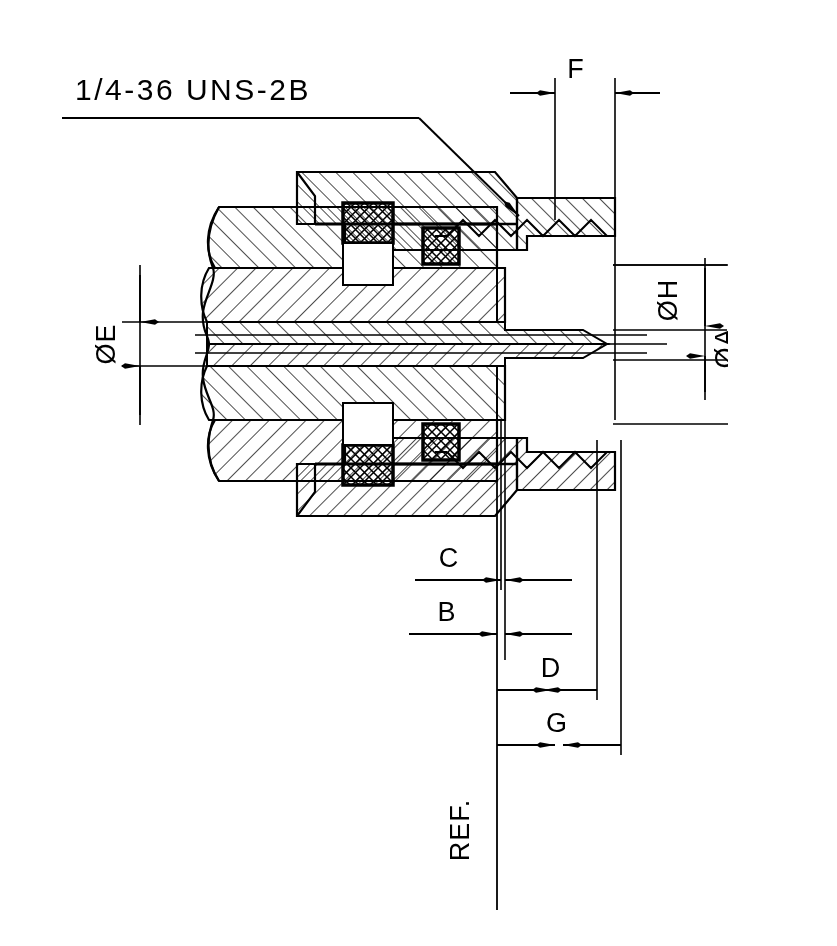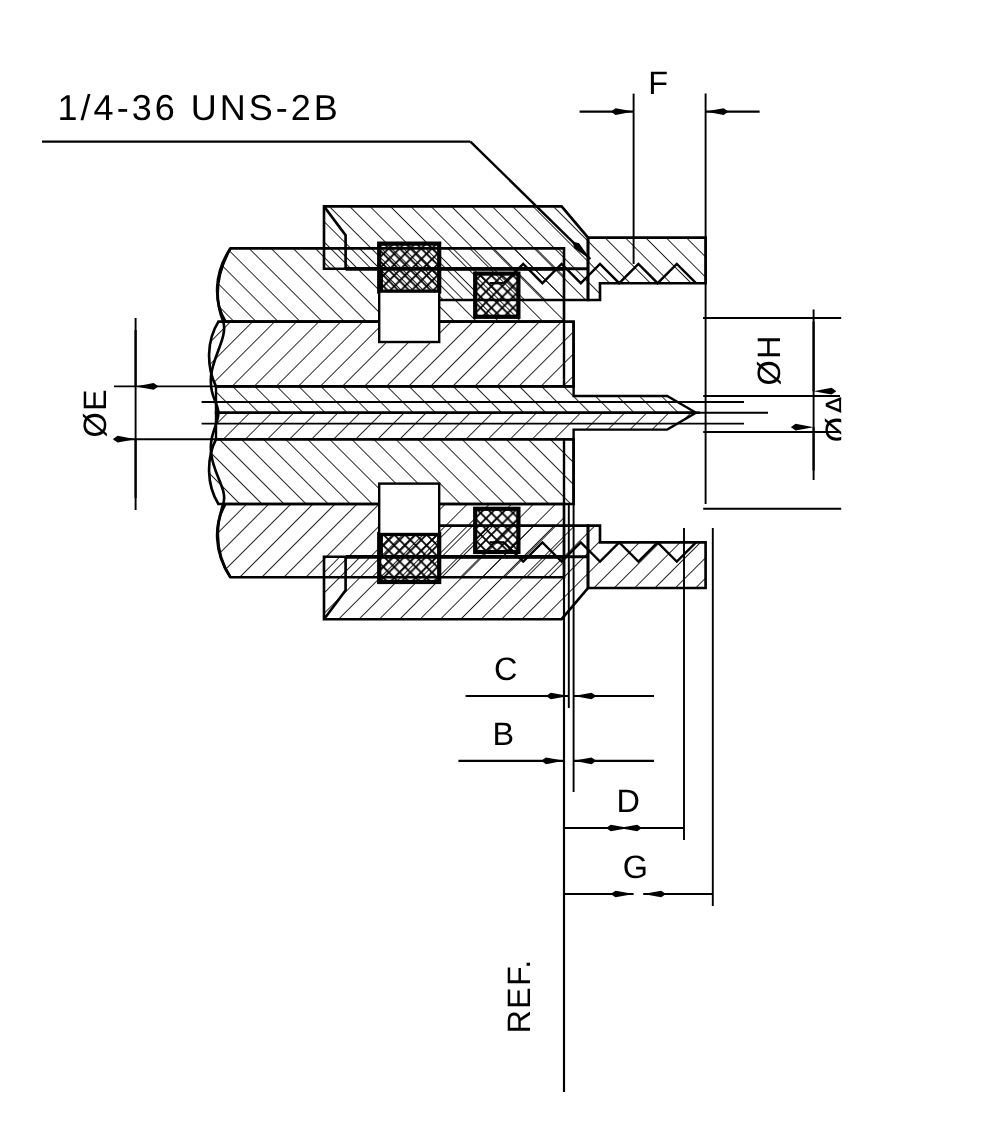--- a/index.html
+++ b/index.html
@@ -10,20 +10,21 @@
   }
   body {
     font-family: "Liberation Sans", sans-serif;
   }
   #drawing-root {
     position: relative;
     width: 701px;
     height: 946px;
     background: #ffffff;
     overflow: hidden;
+    margin-left: 27px;
   }
   #drawing-svg {
     display: block;
     width: 837px;
     height: 946px;
   }
   .dim-text {
     font-family: "Liberation Sans", sans-serif;
     font-size: 27px;
     fill: #000000;

